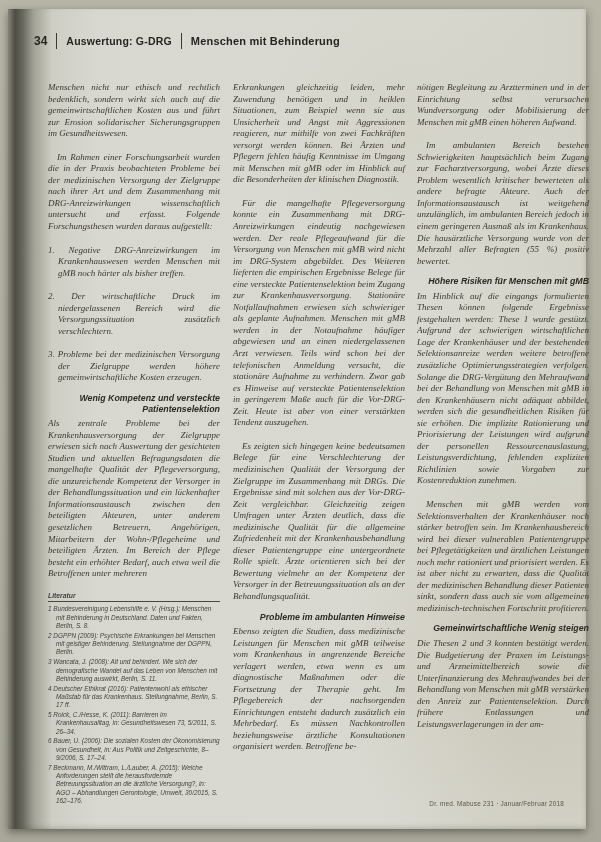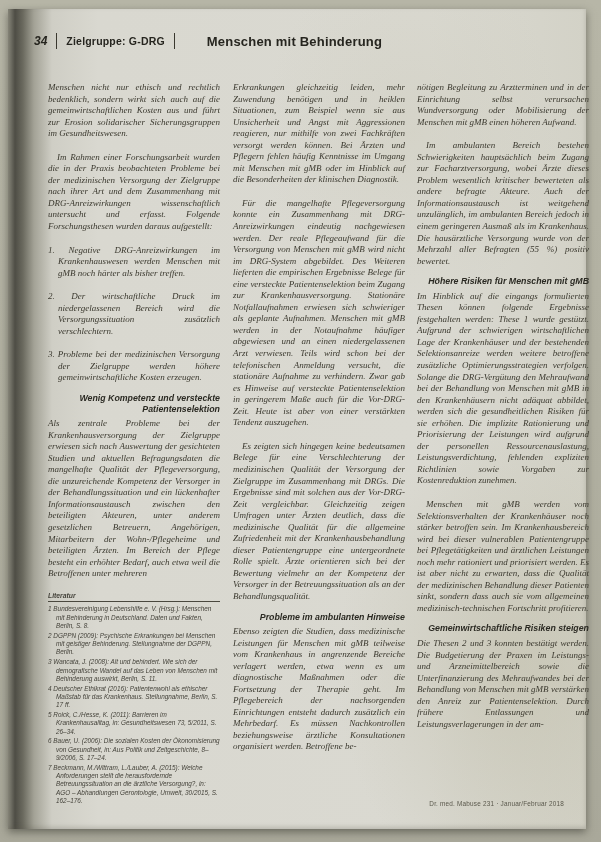--- a/index.html
+++ b/index.html
@@ -15,24 +15,24 @@
       radial-gradient(ellipse 300px 400px at 88% 80%, rgba(186,183,160,.45), rgba(186,183,160,0) 60%),
       radial-gradient(ellipse 250px 300px at 70% 15%, rgba(200,198,180,.30), rgba(200,198,180,0) 60%),
       linear-gradient(90deg,#8a897d 0px,#4e4d45 7px,#6b6a5f 15px,#a3a296 26px,#cfcec5 44px,#d9d8d0 90px,#dad9d1 420px,#d3d2c7 100%);
     box-shadow:0 3px 8px rgba(40,40,32,.5), inset 0 -2px 4px rgba(90,88,75,.25);
   }
   .inner{position:absolute;left:0;top:0;width:100%;height:100%;filter:blur(.22px);color:#3a382f;}
 
   
   .hdr{position:absolute;left:26px;top:24px;display:flex;align-items:center;gap:9px;
        font-family:"Liberation Sans",sans-serif;color:#26251f;}
-  .hdr .pagenum{font-size:12px;font-weight:bold;font-style:italic;}
+  .hdr .pagenum{font-size:12px;font-weight:bold;}
   .hdr .vrule{width:1px;height:16px;background:#3a382f;}
   .hdr .section{font-size:10.5px;font-weight:bold;letter-spacing:.2px;}
-  .hdr .topic{font-size:13px;font-weight:bold;letter-spacing:.2px;margin-left:23px;}
+  .hdr .topic{font-size:11px;font-weight:bold;letter-spacing:.2px;}
 
   
   .col{position:absolute;top:73px;width:172px;font-size:9px;line-height:11.55px;
        text-align:justify;color:#3b392f;font-style:italic;}
   .col p{margin:0 0 0 0;}
   .col p.ind{text-indent:9px;}
   .col p + p{margin-top:12px;}
   #col1{left:40px;height:742px;}
   #col2{left:224px;left:225px;height:742px;}
   #col3{left:409px;height:742px;}
@@ -55,21 +55,21 @@
 </head>
 <body>
 
 <div class="scan">
   <div class="paper">
     <div class="inner">
 
       <div class="hdr">
         <span class="pagenum">34</span>
         <span class="vrule"></span>
-        <span class="section">Zielgruppe: G-DRG</span>
+        <span class="section">Auswertung: G-DRG</span>
         <span class="vrule"></span>
         <span class="topic">Menschen mit Behinderung</span>
       </div>
 
       <div class="col" id="col1">
         <p>Menschen nicht nur ethisch und rechtlich bedenklich, sondern wirkt sich auch auf die gemeinwirtschaftlichen Kosten aus und führt zur Erosion solidarischer Sicherungsgruppen im Gesundheitswesen.</p>
         <p class="ind">Im Rahmen einer Forschungsarbeit wurden die in der Praxis beobachteten Probleme bei der medizinischen Versorgung der Zielgruppe nach ihrer Art und dem Zusammenhang mit DRG-Anreizwirkungen wissenschaftlich untersucht und erfasst. Folgende Forschungsthesen wurden daraus aufgestellt:</p>
         <p class="listitem">1. Negative DRG-Anreizwirkungen im Krankenhauswesen werden Menschen mit gMB noch härter als bisher treffen.</p>
         <p class="listitem">2. Der wirtschaftliche Druck im niedergelassenen Bereich wird die Versorgungssituation zusätzlich verschlechtern.</p>
         <p class="listitem">3. Probleme bei der medizinischen Versorgung der Zielgruppe werden höhere gemeinwirtschaftliche Kosten erzeugen.</p>
@@ -95,21 +95,21 @@
         <div class="subhead">Probleme im ambulanten Hinweise</div>
         <p>Ebenso zeigten die Studien, dass medizinische Leistungen für Menschen mit gMB teilweise vom Krankenhaus in angrenzende Bereiche verlagert werden, etwa wenn es um diagnostische Maßnahmen oder die Fortsetzung der Therapie geht. Im Pflegebereich der nachsorgenden Einrichtungen entsteht dadurch zusätzlich ein Mehrbedarf. Es müssen Nachkontrollen beziehungsweise ärztliche Konsultationen organisiert werden. Betroffene be-</p>
       </div>
 
       <div class="col" id="col3">
         <p>nötigen Begleitung zu Arztterminen und in der Einrichtung selbst verursachen Wundversorgung oder Mobilisierung der Menschen mit gMB einen höheren Aufwand.</p>
         <p class="ind">Im ambulanten Bereich bestehen Schwierigkeiten hauptsächlich beim Zugang zur Facharztversorgung, wobei Ärzte dieses Problem wesentlich kritischer bewerteten als andere befragte Akteure. Auch der Informationsaustausch ist weitgehend unzulänglich, im ambulanten Bereich jedoch in einem geringeren Ausmaß als im Krankenhaus. Die hausärztliche Versorgung wurde von der Mehrzahl aller Befragten (55 %) positiv bewertet.</p>
         <div class="subhead">Höhere Risiken für Menschen mit gMB</div>
         <p>Im Hinblick auf die eingangs formulierten Thesen können folgende Ergebnisse festgehalten werden: These 1 wurde gestützt. Aufgrund der schwierigen wirtschaftlichen Lage der Krankenhäuser und der bestehenden Selektionsanreize werden weitere betroffene zusätzliche Optimierungsstrategien verfolgen. Solange die DRG-Vergütung den Mehraufwand bei der Behandlung von Menschen mit gMB in den Krankenhäusern nicht adäquat abbildet, werden sich die gesundheitlichen Risiken für sie erhöhen. Die implizite Rationierung und Priorisierung der Leistungen wird aufgrund der personellen Ressourcenauslastung, Leistungsverdichtung, fehlenden expliziten Richtlinien sowie Vorgaben zur Kostenreduktion zunehmen.</p>
         <p class="ind">Menschen mit gMB werden vom Selektionsverhalten der Krankenhäuser noch stärker betroffen sein. Im Krankenhausbereich wird bei dieser vulnerablen Patientengruppe bei Pflegetätigkeiten und ärztlichen Leistungen noch mehr rationiert und priorisiert werden. Es ist aber nicht zu erwarten, dass die Qualität der medizinischen Behandlung dieser Patienten sinkt, sondern dass auch sie vom allgemeinen medizinisch-technischen Fortschritt profitieren.</p>
-        <div class="subhead">Gemeinwirtschaftliche Risiken steigen</div>
+        <div class="subhead">Gemeinwirtschaftliche Wenig steigen</div>
         <p>Die Thesen 2 und 3 konnten bestätigt werden. Die Budgetierung der Praxen im Leistungs- und Arzneimittelbereich sowie die Unterfinanzierung des Mehraufwandes bei der Behandlung von Menschen mit gMB verstärken den Anreiz zur Patientenselektion. Durch frühere Entlassungen und Leistungsverlagerungen in der am-</p>
       </div>
 
       <div class="footer">Dr. med. Mabuse 231 · Januar/Februar 2018</div>
 
     </div>
   </div>
 </div>
 
 </body></html>

